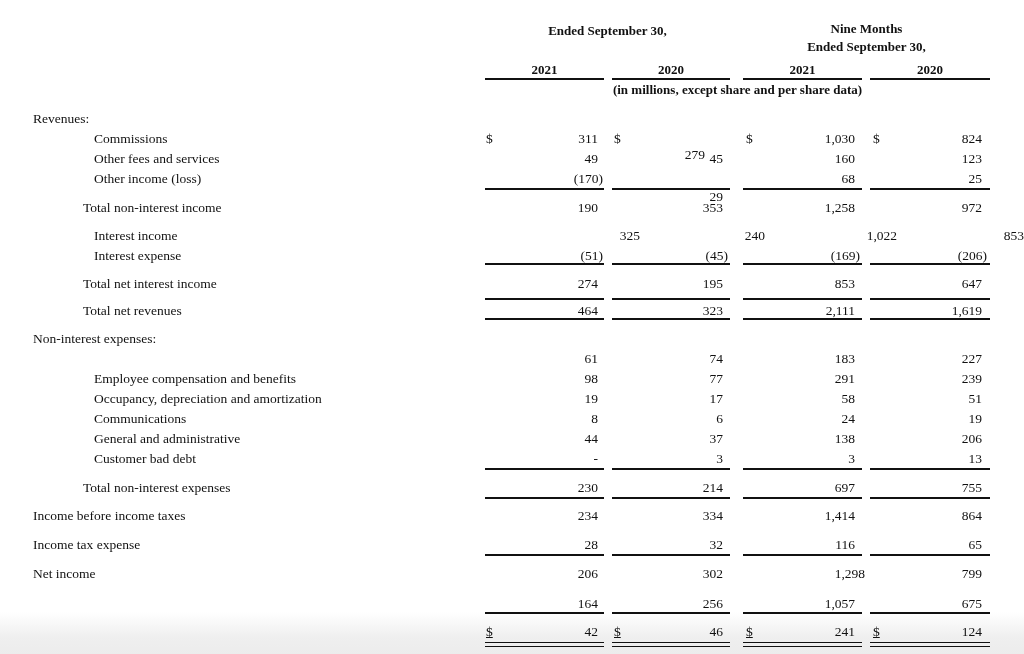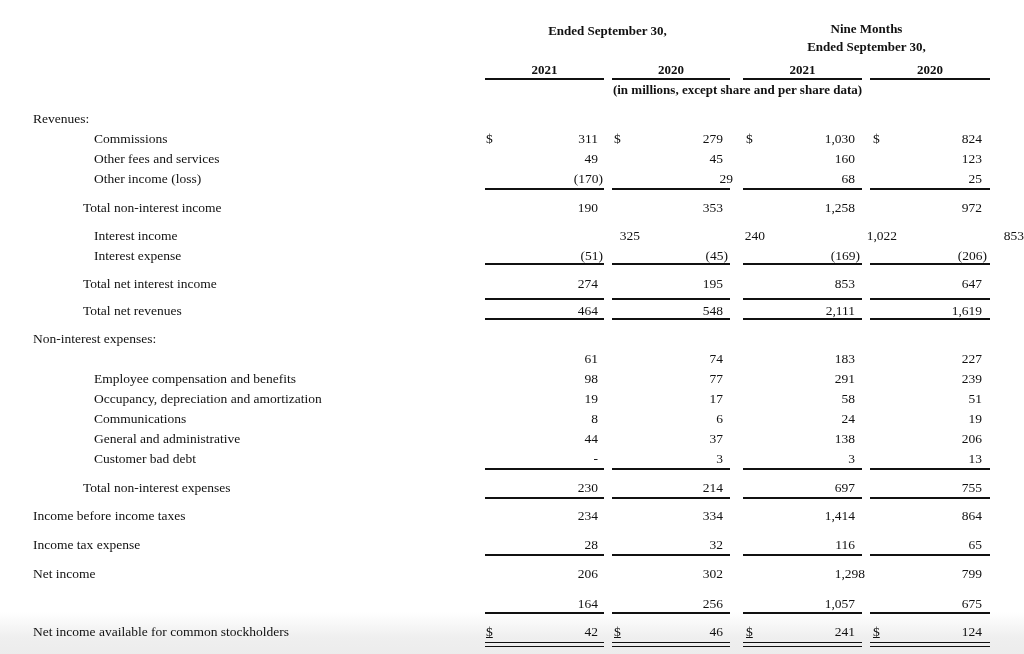--- a/index.html
+++ b/index.html
@@ -54,37 +54,37 @@
 
 <div id="rows">
     <div class="row" style="top: 110px;">
       <span class="lbl l0">Revenues:</span>
     </div>
     <div class="row" style="top: 130px;">
       <span class="lbl l1">Commissions</span>
       <span class="dollar" style="left: 486px;">$</span>
       <span class="val" style="right: 426px;">311</span>
       <span class="dollar" style="left: 614px;">$</span>
-      <span class="val" style="right: 301px;">279</span>
+      <span class="val" style="right: 319px; margin-top: 16px;">279</span>
       <span class="dollar" style="left: 746px;">$</span>
       <span class="val" style="right: 169px;">1,030</span>
       <span class="dollar" style="left: 873px;">$</span>
       <span class="val" style="right: 42px;">824</span>
     </div>
     <div class="row" style="top: 150px;">
       <span class="lbl l1">Other fees and services</span>
       <span class="val" style="right: 426px;">49</span>
       <span class="val" style="right: 301px;">45</span>
       <span class="val" style="right: 169px;">160</span>
       <span class="val" style="right: 42px;">123</span>
     </div>
     <div class="row" style="top: 170px;">
       <span class="lbl l1">Other income (loss)</span>
       <span class="val" style="right: 421px;">(170)</span>
-      <span class="val" style="right: 291px;">29</span>
+      <span class="val" style="right: 301px; margin-top: 18px;">29</span>
       <span class="val" style="right: 169px;">68</span>
       <span class="val" style="right: 42px;">25</span>
     </div>
     <div class="row" style="top: 199px;">
       <span class="lbl l2">Total non-interest income</span>
       <span class="val" style="right: 426px;">190</span>
       <span class="val" style="right: 301px;">353</span>
       <span class="val" style="right: 169px;">1,258</span>
       <span class="val" style="right: 42px;">972</span>
     </div>
@@ -105,21 +105,21 @@
     <div class="row" style="top: 275px;">
       <span class="lbl l2">Total net interest income</span>
       <span class="val" style="right: 426px;">274</span>
       <span class="val" style="right: 301px;">195</span>
       <span class="val" style="right: 169px;">853</span>
       <span class="val" style="right: 42px;">647</span>
     </div>
     <div class="row" style="top: 302px;">
       <span class="lbl l2">Total net revenues</span>
       <span class="val" style="right: 426px;">464</span>
-      <span class="val" style="right: 301px;">548</span>
+      <span class="val" style="right: 301px;">323</span>
       <span class="val" style="right: 169px;">2,111</span>
       <span class="val" style="right: 42px;">1,619</span>
     </div>
     <div class="row" style="top: 330px;">
       <span class="lbl l0">Non-interest expenses:</span>
     </div>
     <div class="row" style="top: 350px;">
       <span class="val" style="right: 426px;">61</span>
       <span class="val" style="right: 301px;">74</span>
       <span class="val" style="right: 169px;">183</span>
@@ -188,21 +188,20 @@
       <span class="val" style="right: 159px;">1,298</span>
       <span class="val" style="right: 42px;">799</span>
     </div>
     <div class="row" style="top: 595px;">
       <span class="val" style="right: 426px;">164</span>
       <span class="val" style="right: 301px;">256</span>
       <span class="val" style="right: 169px;">1,057</span>
       <span class="val" style="right: 42px;">675</span>
     </div>
     <div class="row" style="top: 623px;">
-      <span class="lbl l0">Net income available for common stockholders</span>
       <span class="dollar ul" style="left: 486px;">$</span>
       <span class="val" style="right: 426px;">42</span>
       <span class="dollar ul" style="left: 614px;">$</span>
       <span class="val" style="right: 301px;">46</span>
       <span class="dollar ul" style="left: 746px;">$</span>
       <span class="val" style="right: 169px;">241</span>
       <span class="dollar ul" style="left: 873px;">$</span>
       <span class="val" style="right: 42px;">124</span>
     </div>
     <div class="hline" style="left: 485px; top: 188px; width: 119px;"></div>

